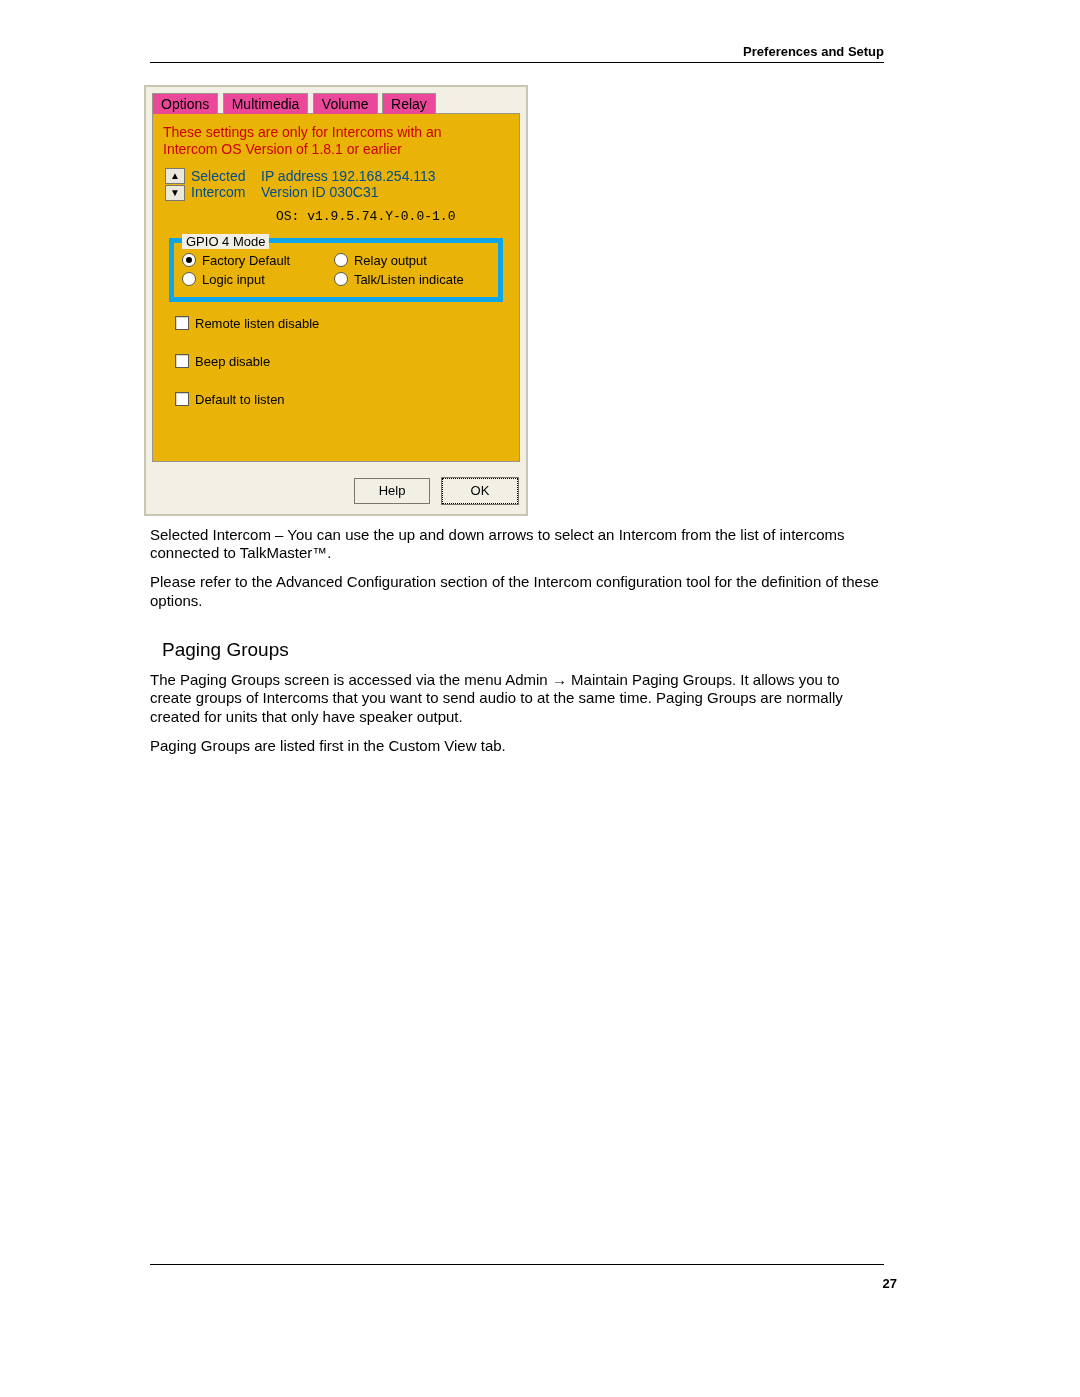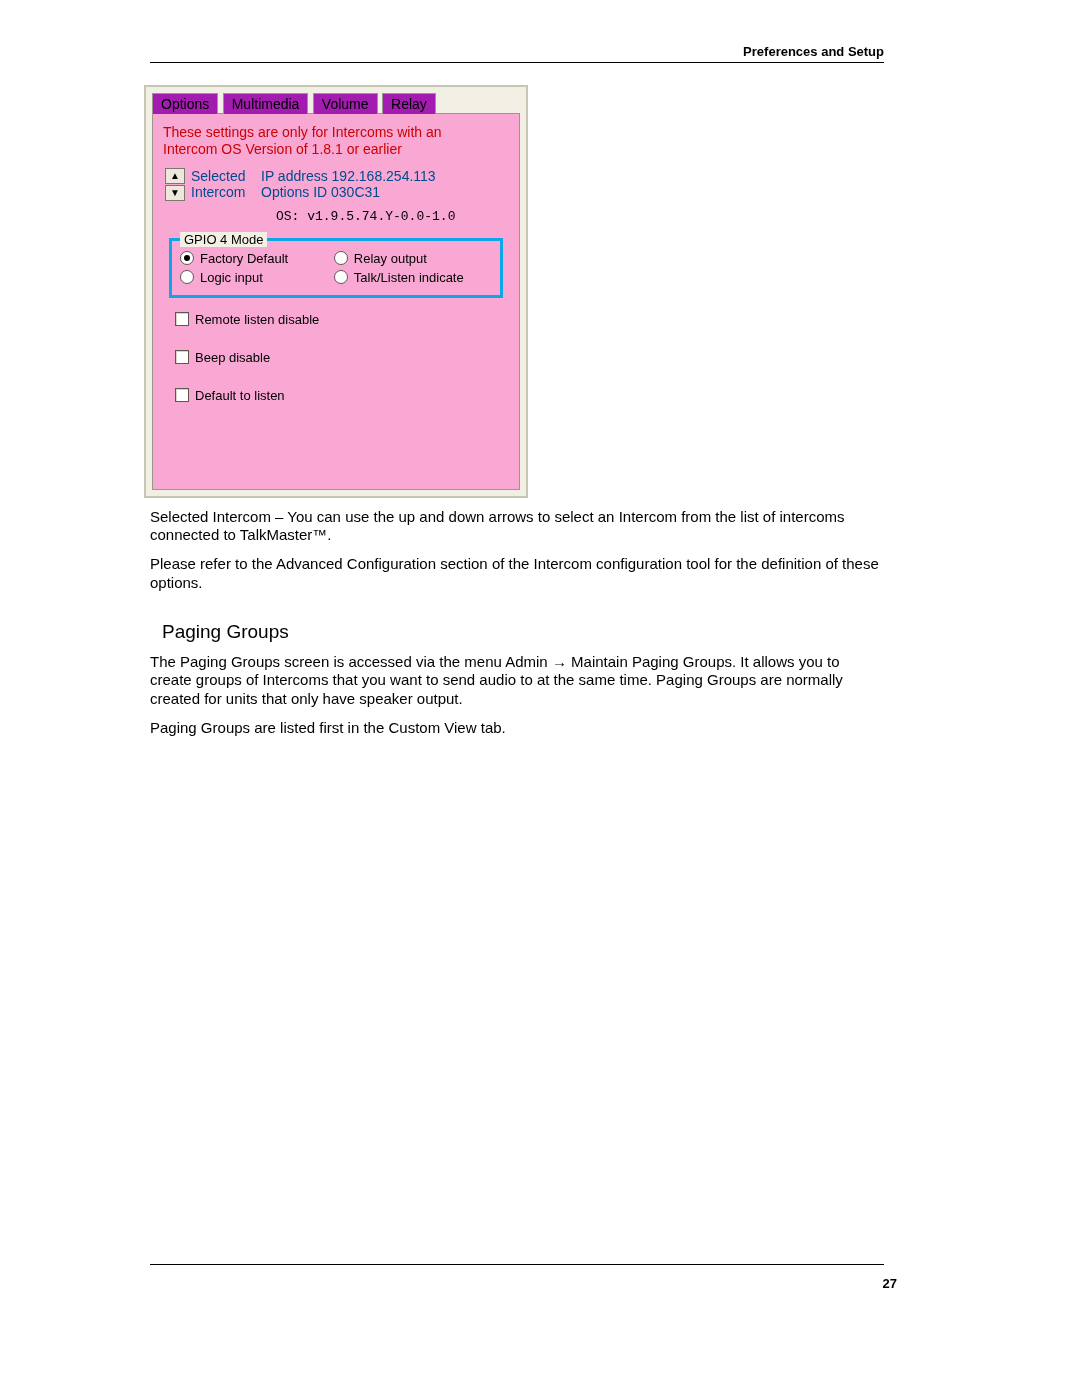--- a/index.html
+++ b/index.html
@@ -8,37 +8,37 @@
     font-family:Arial,Helvetica,sans-serif;color:#000;
     box-sizing:border-box;padding:40px 140px 40px 150px;
   }
   .hdr{font-size:13px;font-weight:700;text-align:right;margin-top:4px;}
   hr.rule{border:none;border-top:1px solid #000;margin:3px 0 0 0;}
   .dialog{
     width:380px;background:#f2efe4;
     border:2px solid #c9c5b3;margin:22px 0 10px -6px;
   }
   .tabs{padding:5px 6px 0 6px;background:#f2efe4;}
-  .tab{display:inline-block;background:#a21caf;border:1px solid #9a978a;
+  .tab{display:inline-block;background:#ec4899;border:1px solid #9a978a;
     border-bottom:none;padding:2px 8px;font-size:14px;color:#000;position:relative;top:1px;}
   .tab.active{color:#000;}
   .panel{
-    border:1px solid #9a978a;margin:0 6px 6px 6px;background:#f9a8d4;
-    padding:10px 10px 84px 10px;font-size:14px;
+    border:1px solid #9a978a;margin:0 6px 6px 6px;background:#eab308;
+    padding:10px 10px 52px 10px;font-size:14px;
   }
   .red{color:#cc0000;font-size:14px;line-height:1.2;}
   .blue{color:#004b8d;}
   .selrow{display:flex;margin-top:10px;}
   .arrows{display:flex;flex-direction:column;margin:0 6px 0 2px;}
   .arrowbtn{width:18px;height:14px;border:1px solid #7a786e;background:#ece8da;
     display:flex;align-items:center;justify-content:center;font-size:10px;line-height:1;}
   .arrowbtn+.arrowbtn{margin-top:1px;}
   .selcol1{width:70px;}
   .osline{margin-left:113px;margin-top:8px;font-size:13px;font-family:Liberation Mono, monospace;}
-  .fieldset{border:3px solid #0ea5e9;margin:14px 6px 0 6px;padding:8px 6px 8px 8px;position:relative;}
+  .fieldset{border:5px solid #0ea5e9;margin:14px 6px 0 6px;padding:8px 6px 8px 8px;position:relative;}
   .fieldset .legend{position:absolute;top:-9px;left:8px;background:#f2efe4;padding:0 4px;font-size:13px;}
   .radios,.checks{display:flex;flex-wrap:wrap;font-size:13px;}
   .opt{display:flex;align-items:flex-start;width:49%;margin:2px 0;}
   .radio{width:12px;height:12px;border:1px solid #5a584f;border-radius:50%;margin-right:6px;display:inline-flex;align-items:center;justify-content:center;background:#fff;}
   .radio.sel::after{content:"";width:6px;height:6px;border-radius:50%;background:#000;display:block;}
   .chkbox{width:12px;height:12px;border:1px solid #5a584f;background:#fff;margin-right:6px;box-shadow:inset 1px 1px 0 #d8d5c8;}
   .checks{margin:12px 0 0 12px;gap:19px;}
   .btnbar{display:flex;justify-content:flex-end;gap:12px;padding:10px 8px;}
   .btn{width:74px;height:24px;border:1px solid #7a786e;background:#f2efe4;font-size:13px;display:flex;align-items:center;justify-content:center;}
   .btn.ok{border:1px dotted #000;outline:1px solid #7a786e;}
@@ -71,21 +71,21 @@
         <div class="arrows">
           <div class="arrowbtn">▲</div>
           <div class="arrowbtn">▼</div>
         </div>
         <div class="selcol1 blue">
           <div>Selected</div>
           <div>Intercom</div>
         </div>
         <div class="blue">
           <div>IP address 192.168.254.113</div>
-          <div>Options ID 030C31</div>
+          <div>Version ID 030C31</div>
         </div>
       </div>
 
       <div class="osline">OS:  v1.9.5.74.Y-0.0-1.0</div>
 
       <div class="fieldset">
         <span class="legend">GPIO 4  Mode</span>
         <div class="radios">
           <div class="opt">
             <span class="radio sel"></span>
@@ -114,20 +114,24 @@
         <div class="opt">
           <span class="chkbox"></span>
           <span>Beep disable</span>
         </div>
         <div class="opt">
           <span class="chkbox"></span>
           <span>Default to listen</span>
         </div>
       </div>
     </div>
+    <div class="btnbar">
+      <div class="btn">Help</div>
+      <div class="btn ok">OK</div>
+    </div>
   </div>
 
   <div class="body">
     <p>Selected Intercom – You can use the up and down arrows to select an Intercom from the list of intercoms connected to TalkMaster™.</p>
     <p>Please refer to the Advanced Configuration section of the Intercom configuration tool for the definition of these options.</p>
     <div class="h2">Paging Groups</div>
     <p>The Paging Groups screen is accessed via the menu Admin → Maintain Paging Groups. It allows you to create groups of Intercoms that you want to send audio to at the same time. Paging Groups are normally created for units that only have speaker output.</p>
     <p>Paging Groups are listed first in the Custom View tab.</p>
   </div>
 

